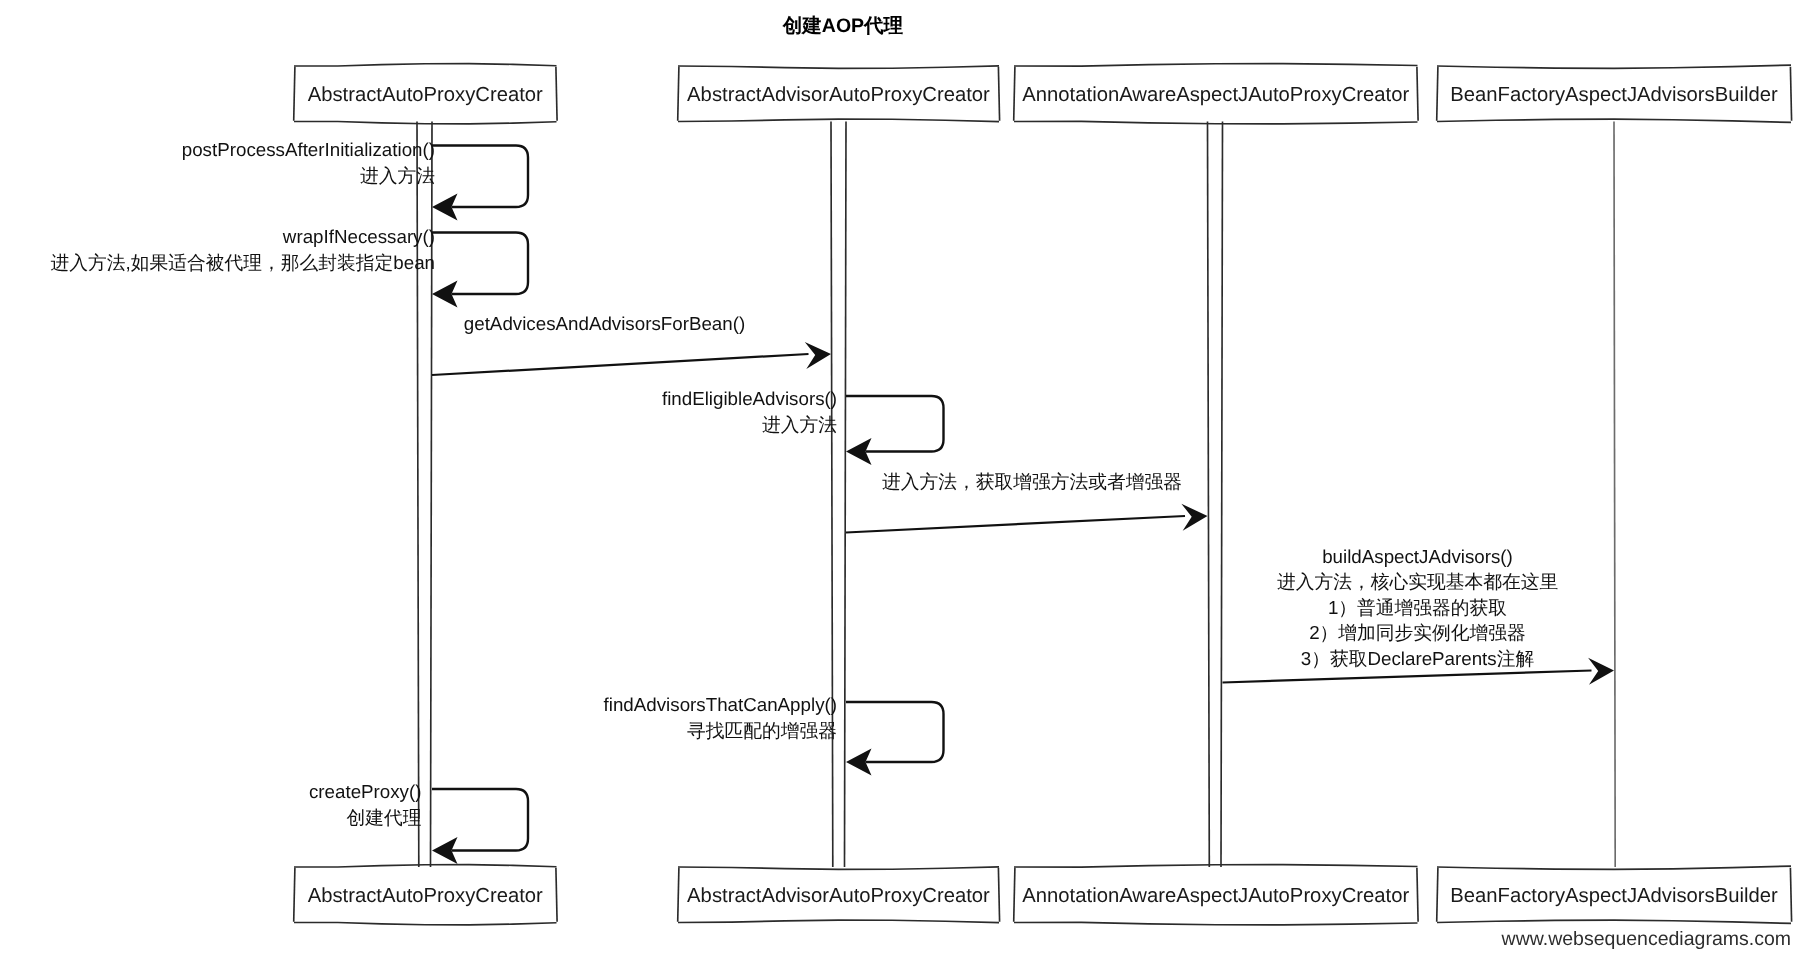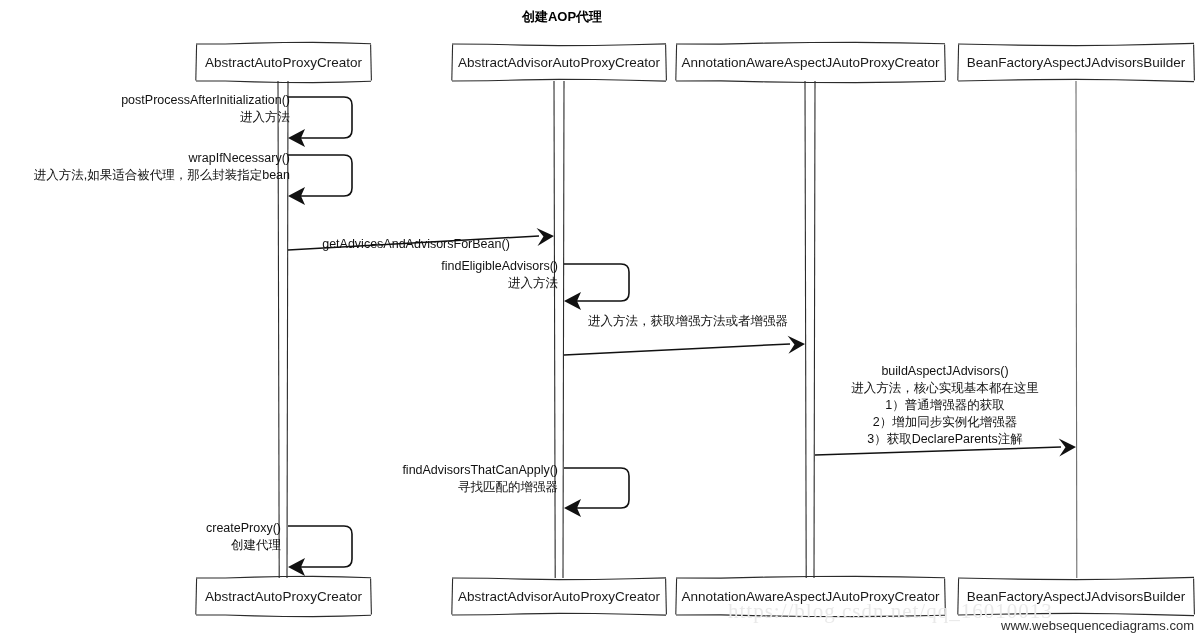--- a/index.html
+++ b/index.html
@@ -209,21 +209,21 @@
     </div>
   <div id="message-labels">
       <div class="msg-label right-align" style="top: 92px; left: -310px; width: 600px;">
         <span class="msg-line">postProcessAfterInitialization()</span>
         <span class="msg-line">进入方法</span>
       </div>
       <div class="msg-label right-align" style="top: 150px; left: -310px; width: 600px;">
         <span class="msg-line">wrapIfNecessary()</span>
         <span class="msg-line">进入方法,如果适合被代理，那么封装指定bean</span>
       </div>
-      <div class="msg-label center-align" style="top: 208px; left: 116px; width: 600px; margin-top: 28px;">
+      <div class="msg-label center-align" style="top: 208px; left: 103px; width: 600px;">
         <span class="msg-line">getAdvicesAndAdvisorsForBean()</span>
       </div>
       <div class="msg-label right-align" style="top: 258px; left: -42px; width: 600px;">
         <span class="msg-line">findEligibleAdvisors()</span>
         <span class="msg-line">进入方法</span>
       </div>
       <div class="msg-label center-align" style="top: 313px; left: 388px; width: 600px;">
         <span class="msg-line">进入方法，获取增强方法或者增强器</span>
       </div>
       <div class="msg-label center-align" style="top: 363px; left: 645px; width: 600px;">
@@ -236,15 +236,14 @@
       <div class="msg-label right-align" style="top: 462px; left: -42px; width: 600px;">
         <span class="msg-line">findAdvisorsThatCanApply()</span>
         <span class="msg-line">寻找匹配的增强器</span>
       </div>
       <div class="msg-label right-align" style="top: 520px; left: -319px; width: 600px;">
         <span class="msg-line">createProxy()</span>
         <span class="msg-line">创建代理</span>
       </div>
     </div>
 
-  <div class="watermark-blog">https://blog.csdn.net/qq_16010013</div>
   <div class="watermark-wsd">www.websequencediagrams.com</div>
 </div>
 
 </body></html>

